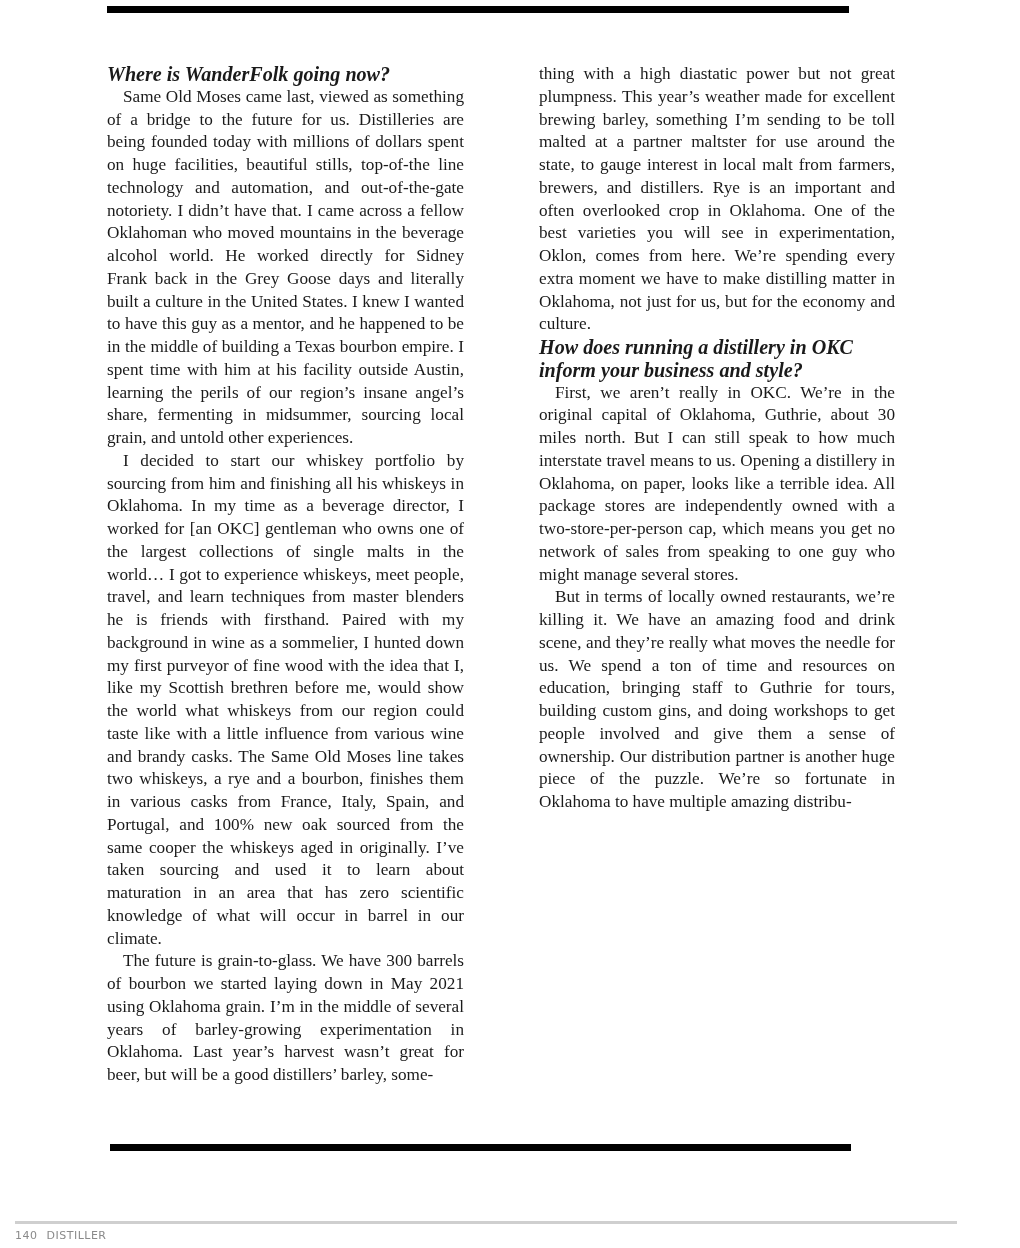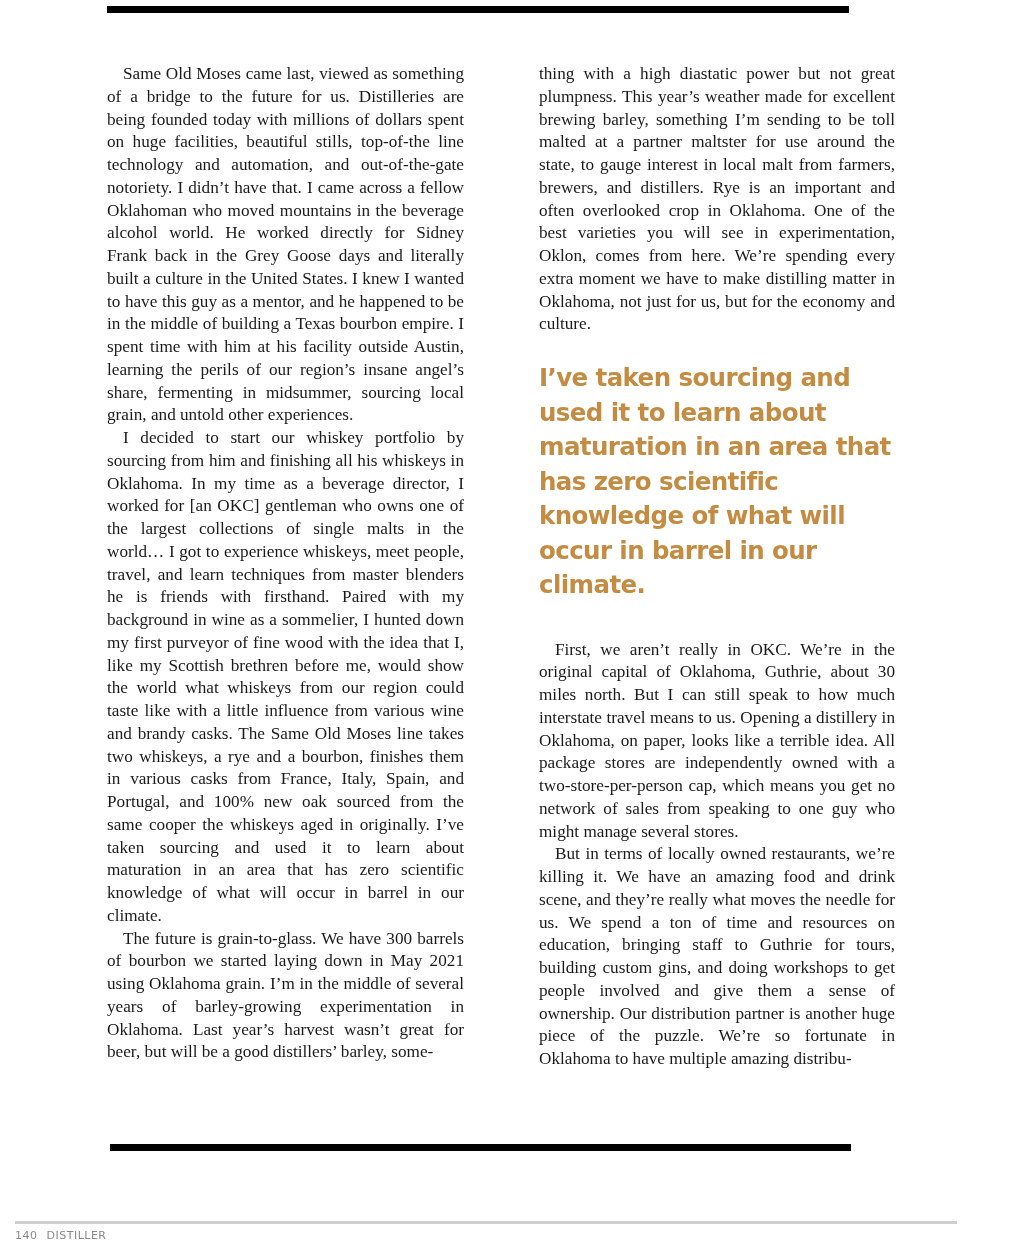--- a/index.html
+++ b/index.html
@@ -16,28 +16,29 @@
   .col p.noindent { text-indent: 0; }
   .q { font-weight: bold; font-style: italic; margin: 0; text-align: left; }
   .pullquote { font-family: "DejaVu Sans", sans-serif; font-weight: bold; color: #c48c43; font-size: 24.5px; line-height: 34.5px; letter-spacing: -0.6px; margin: 25px 0 36px 0; text-align: left; }
 </style>
 </head>
 <body>
 
 <div class="rule-top"></div>
 
 <article class="col col-left">
+  <h3 class="q">Where is WanderFolk going now?</h3>
   <p>Same Old Moses came last, viewed as some­thing of a bridge to the future for us. Distilleries are being founded today with millions of dollars spent on huge facilities, beautiful stills, top-of-the line technology and automation, and out-of-the-gate notoriety. I didn’t have that. I came across a fellow Oklahoman who moved mountains in the beverage alcohol world. He worked directly for Sidney Frank back in the Grey Goose days and literally built a culture in the United States. I knew I wanted to have this guy as a mentor, and he happened to be in the middle of building a Texas bourbon empire. I spent time with him at his facility outside Austin, learning the perils of our region’s insane angel’s share, fermenting in midsummer, sourcing local grain, and untold other experiences.</p>
   <p>I decided to start our whiskey portfolio by sourcing from him and finishing all his whiskeys in Oklahoma. In my time as a beverage director, I worked for [an OKC] gentleman who owns one of the largest collections of single malts in the world… I got to experience whiskeys, meet people, travel, and learn techniques from master blenders he is friends with firsthand. Paired with my background in wine as a sommelier, I hunted down my first purveyor of fine wood with the idea that I, like my Scottish brethren before me, would show the world what whiskeys from our region could taste like with a little influence from various wine and brandy casks. The Same Old Moses line takes two whiskeys, a rye and a bour­bon, finishes them in various casks from France, Italy, Spain, and Portugal, and 100% new oak sourced from the same cooper the whiskeys aged in originally. I’ve taken sourcing and used it to learn about maturation in an area that has zero scientific knowledge of what will occur in barrel in our climate.</p>
   <p>The future is grain-to-glass. We have 300 barrels of bourbon we started laying down in May 2021 using Oklahoma grain. I’m in the middle of several years of barley-growing experimentation in Oklahoma. Last year’s harvest wasn’t great for beer, but will be a good distillers’ barley, some-</p>
 </article>
 
 <article class="col col-right">
   <p class="noindent">thing with a high diastatic power but not great plumpness. This year’s weather made for excellent brewing barley, something I’m sending to be toll malted at a partner maltster for use around the state, to gauge interest in local malt from farm­ers, brewers, and distillers. Rye is an important and often overlooked crop in Oklahoma. One of the best varieties you will see in experimentation, Oklon, comes from here. We’re spending every extra moment we have to make distilling matter in Oklahoma, not just for us, but for the econ­omy and culture.</p>
-  <blockquote class="pullquote" style="margin-left:0;margin-right:0;">I’ve taken sourcing and used it to learn about maturation in an area that has zero scientific knowledge of what will occur in barrel in our climate.</blockquote>
+  <h3 class="q">How does running a distillery in OKC inform your business and style?</h3>
   <p>First, we aren’t really in OKC. We’re in the original capital of Oklahoma, Guthrie, about 30 miles north. But I can still speak to how much interstate travel means to us. Opening a distillery in Oklahoma, on paper, looks like a terrible idea. All package stores are independently owned with a two-store-per-person cap, which means you get no network of sales from speaking to one guy who might manage several stores.</p>
   <p>But in terms of locally owned restaurants, we’re killing it. We have an amazing food and drink scene, and they’re really what moves the needle for us. We spend a ton of time and resources on education, bringing staff to Guthrie for tours, building custom gins, and doing workshops to get people involved and give them a sense of ownership. Our distribution partner is another huge piece of the puzzle. We’re so fortunate in Oklahoma to have multiple amazing distribu-</p>
 </article>
 
 <div class="rule-bottom"></div>
 <div class="rule-footer"></div>
 <div class="folio">
   <span>140</span>
   <span>DISTILLER</span>
 </div>

